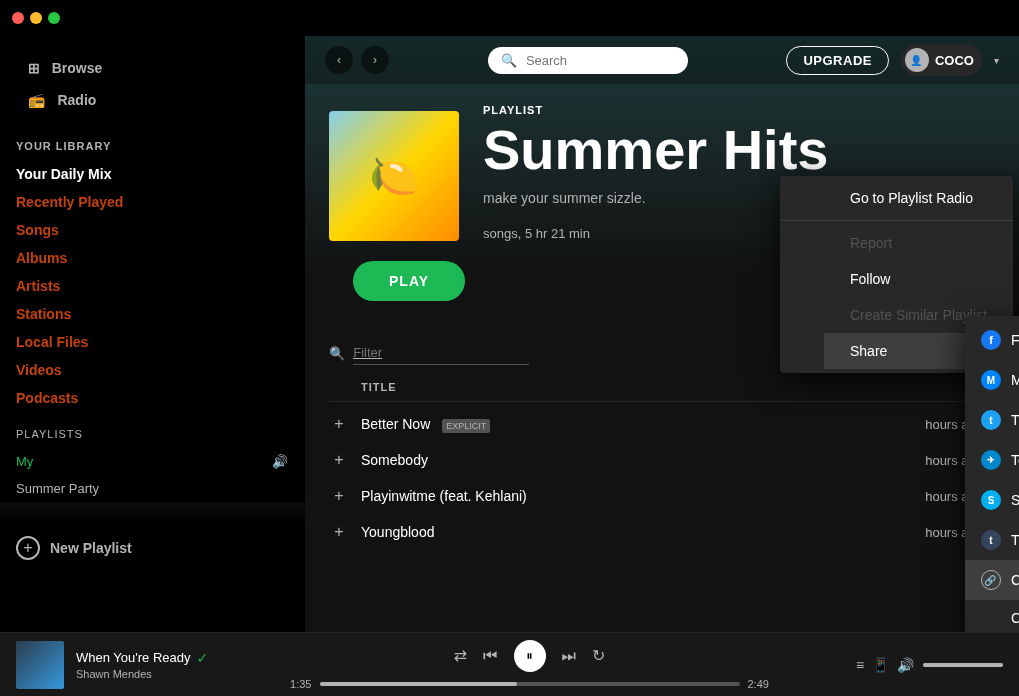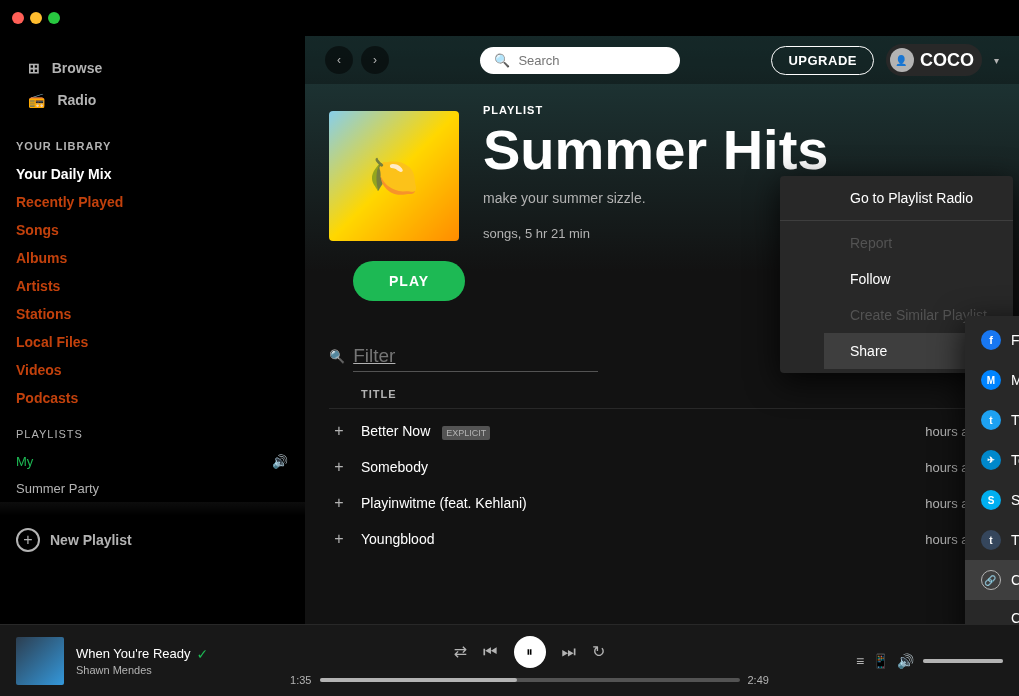--- a/index.html
+++ b/index.html
@@ -278,21 +278,21 @@
       display: flex;
       align-items: center;
       gap: 8px;
       padding: 4px 24px 8px;
     }
     .filter-input {
       background: transparent;
       border: none;
       border-bottom: 1px solid #535353;
       color: #b3b3b3;
-      font-size: 19px;
+      font-size: 13px;
       padding: 4px 0;
       outline: none;
       text-decoration: underline;
     }
 
     
     .track-list {
       padding: 0 24px;
     }
     .track-list-header {
@@ -398,21 +398,21 @@
     .icon-facebook { background: #1877f2; }
     .icon-messenger { background: #0084ff; }
     .icon-twitter { background: #1da1f2; }
     .icon-telegram { background: #0088cc; }
     .icon-skype { background: #00aff0; }
     .icon-tumblr { background: #35465c; }
     .icon-link { background: transparent; border: 1px solid #b3b3b3; }
 
     
     .player-bar {
-      height: 72px;
+      height: 64px;
       background: #181818;
       border-top: 1px solid #282828;
       display: flex;
       align-items: center;
       padding: 0 16px;
       gap: 8px;
       flex-shrink: 0;
     }
     .player-track-info {
       display: flex;
@@ -613,21 +613,21 @@
       <div class="search-bar">
         <span style="color:#999; font-size:13px;">🔍</span>
         <input type="text" placeholder="Search" style="">
       </div>
       <div class="top-right">
         <button class="upgrade-btn">UPGRADE</button>
         <div class="user-btn">
           <div class="user-avatar">
             <span>👤</span>
           </div>
-          <span style="font-size:18px; font-weight:700;">COCO</span>
+          <span style="font-size:13px; font-weight:700;">COCO</span>
         </div>
         <span class="chevron-down">▾</span>
       </div>
     </div>
 
     <div class="playlist-header">
       <div class="playlist-cover">
         <span style="font-size:40px;">🍋</span>
       </div>
       <div class="playlist-info">

